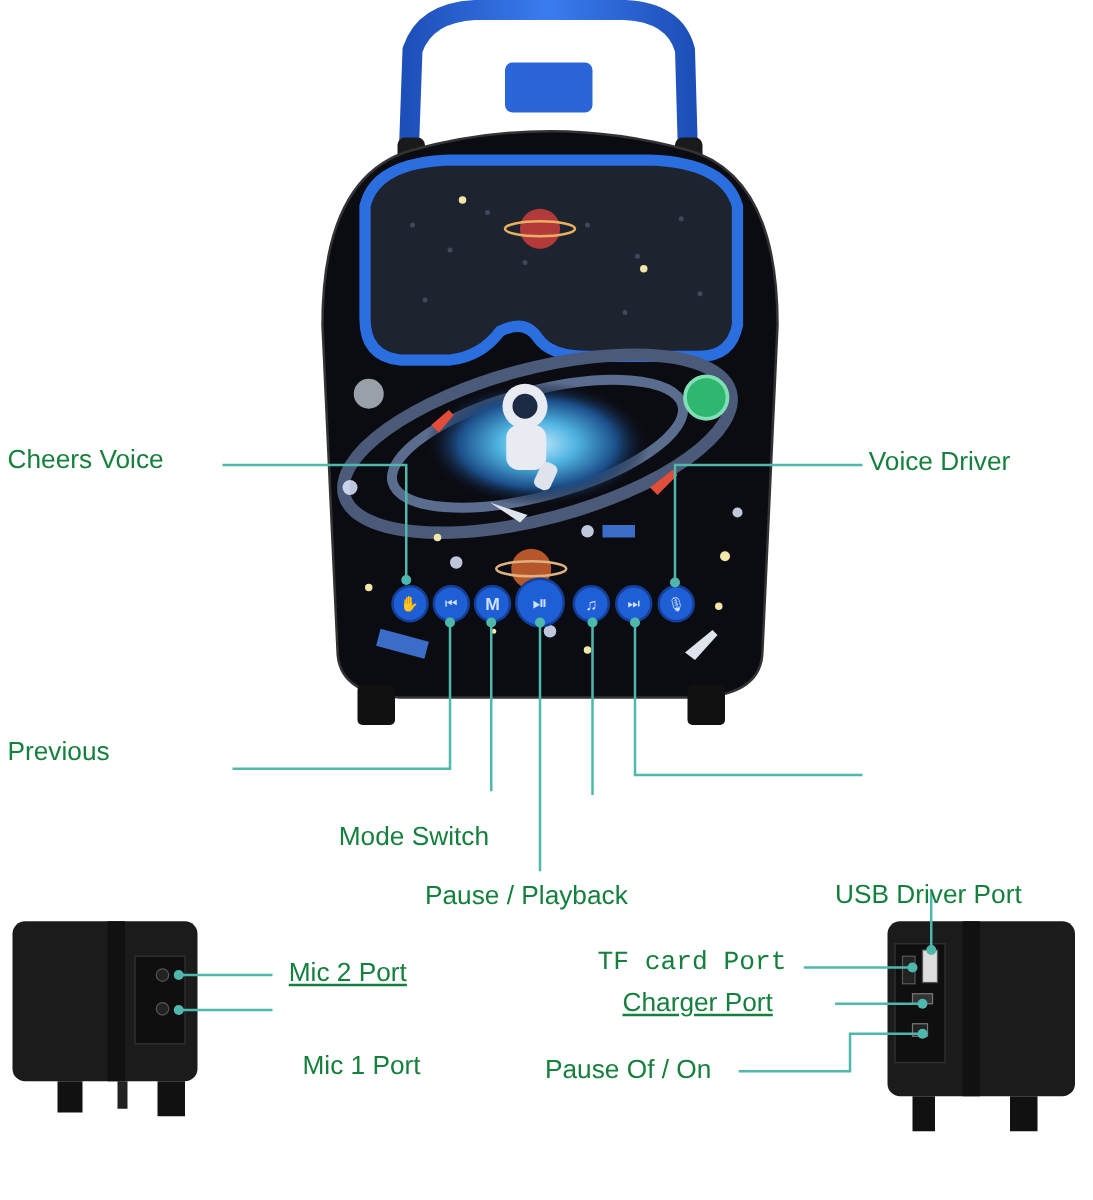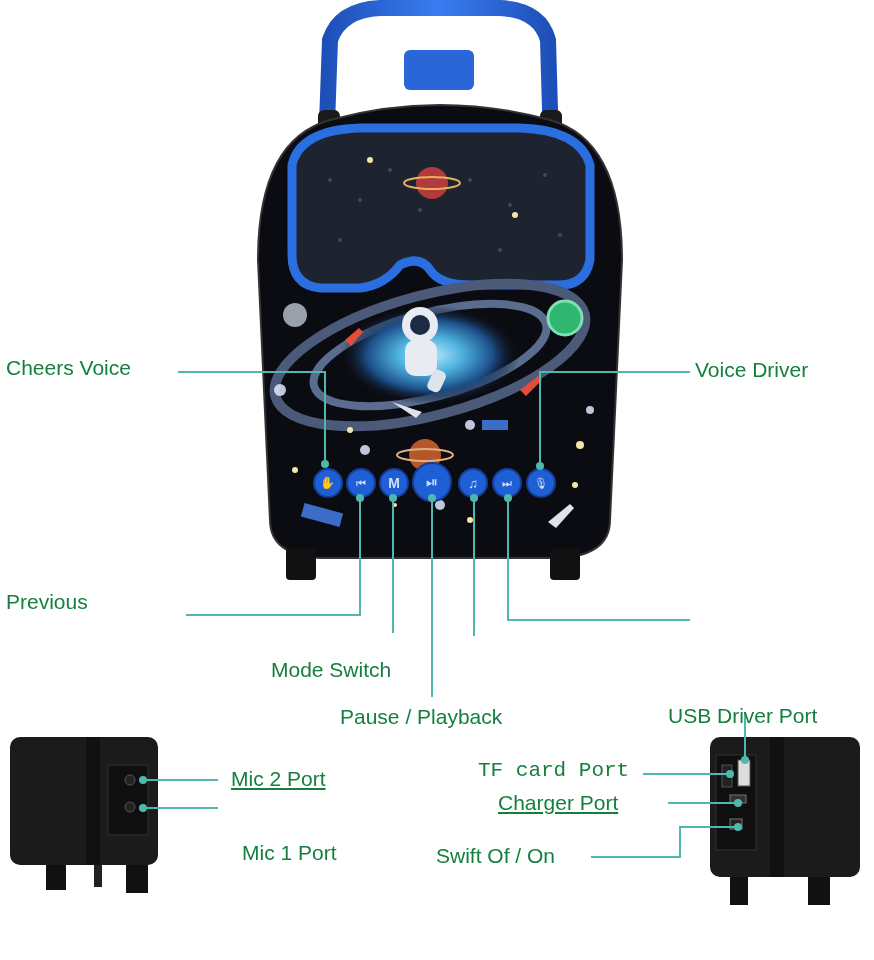--- a/index.html
+++ b/index.html
@@ -211,15 +211,15 @@
 <div class="lbl" style="left:452px;top:637px;">
 </div>
 
 <div class="lbl" style="left:695px;top:594px;">
 </div>
 
 <div class="lbl" style="left:340px;top:703px;">Pause / Playback</div>
 <div class="lbl" style="left:668px;top:702px;">USB Driver Port</div>
 <div class="lbl" style="left:478px;top:757px;font-family:Liberation Mono, monospace;">TF card Port</div>
 <div class="lbl" style="left:498px;top:789px;text-decoration:underline;">Charger Port</div>
-<div class="lbl" style="left:436px;top:842px;">Swift Of / On</div>
+<div class="lbl" style="left:436px;top:842px;">Pause Of / On</div>
 <div class="lbl" style="left:231px;top:765px;text-decoration:underline;">Mic 2 Port</div>
 <div class="lbl" style="left:231px;top:839px;margin-left:11px;">Mic 1 Port</div>
 
 </body></html>

